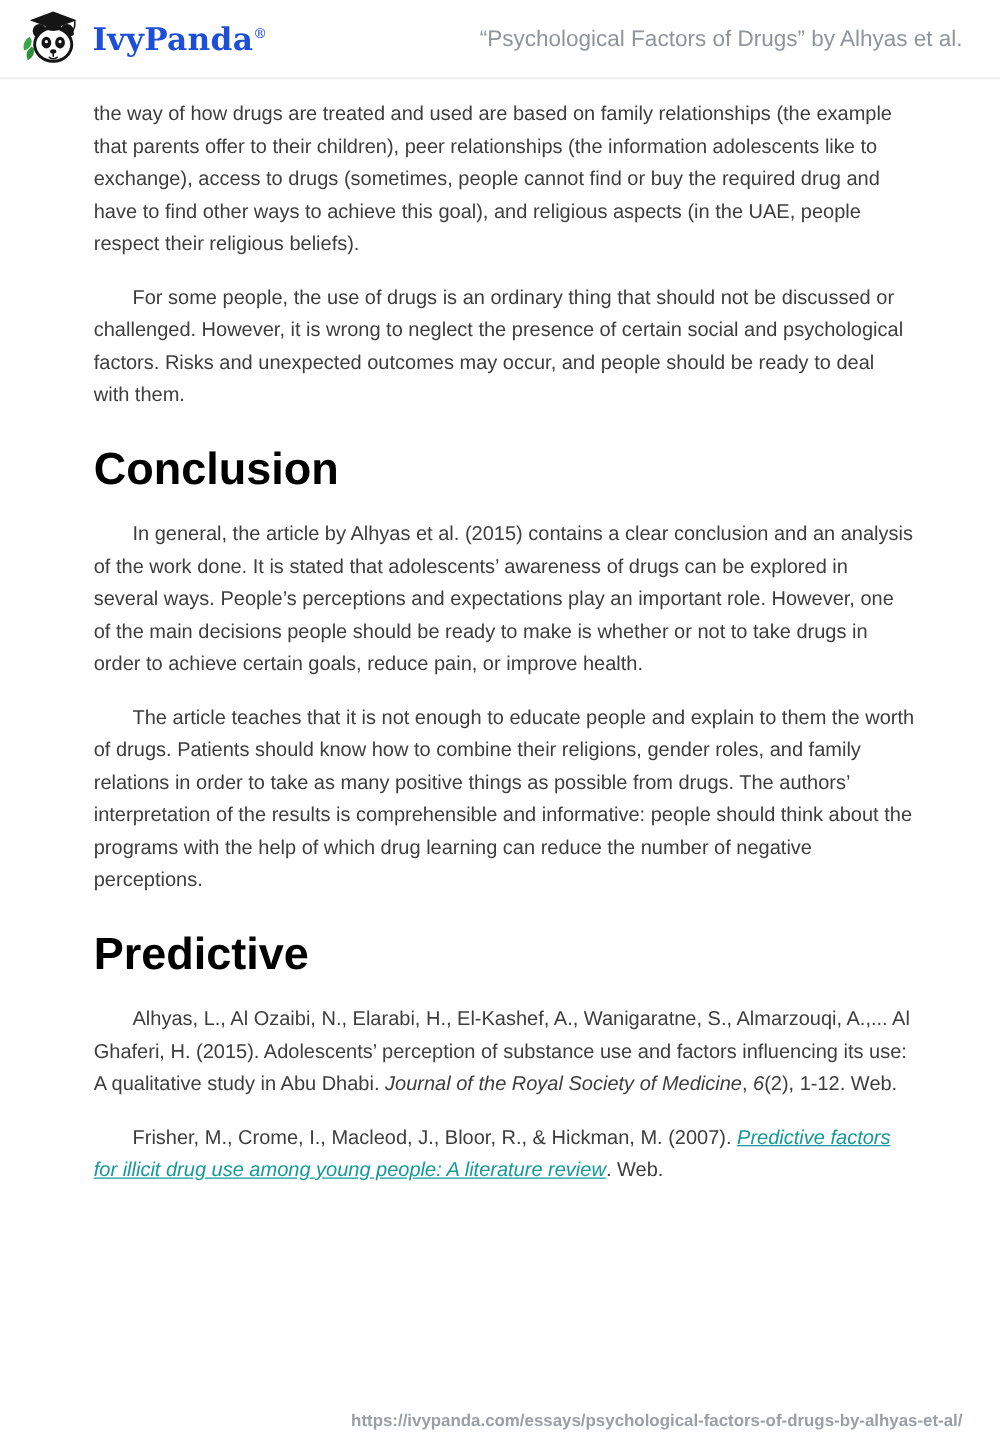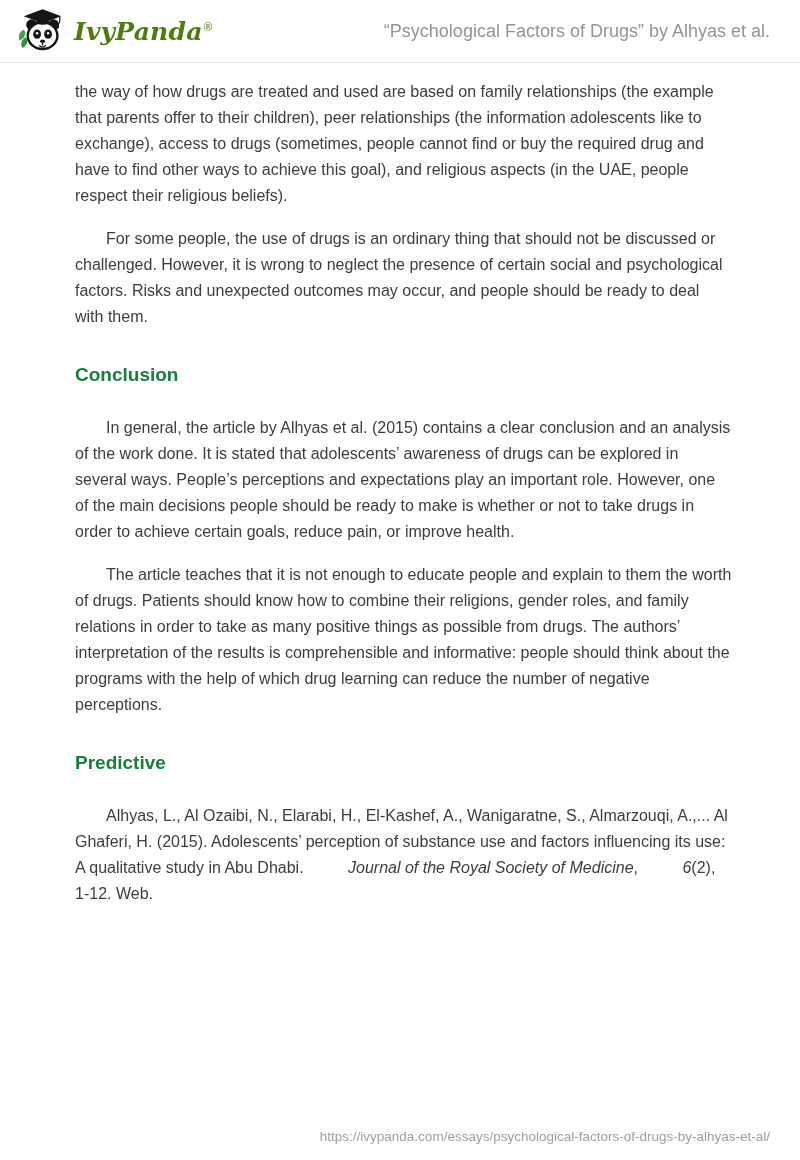--- a/index.html
+++ b/index.html
@@ -16,41 +16,41 @@
   .header {
     display: flex; align-items: center; justify-content: space-between;
     padding: 8px 30px 8px 16px;
     border-bottom: 1px solid #e7e7e7;
     height: 63px;
   }
   .brand-wrap { display: flex; align-items: center; gap: 8px; cursor: pointer; }
   .logo-icon { width: 50px; height: 50px; display: block; }
   .brand {
     font-family: "DejaVu Serif", "Liberation Serif", serif;
-    font-weight: 700; font-size: 25px; color: #4d7c0f; letter-spacing: 0.2px; font-style: italic;
+    font-weight: 700; font-size: 25px; color: #1d4ed8; letter-spacing: 0.2px;
   }
   .brand sup { font-size: 11px; font-weight: 400; }
   .doc-title { color: #8f959b; font-size: 18px; }
   
   .main { padding: 16px 68px 0 75px; font-size: 16px; line-height: 26px; }
   .main p { margin: 0 0 17px 0; }
   .main p.indent { text-indent: 31px; }
   h2 {
-    font-size: 19px; line-height: 34px; font-weight: 700;
-    color: #15803d; margin: 28px 0 23px 0;
+    font-size: 36px; line-height: 34px; font-weight: 700;
+    color: #000000; margin: 28px 0 23px 0;
   }
-  .italic { font-style: italic; margin-left: 40px; }
+  .italic { font-style: italic; }
   .ref-link {
     color: #13999b; font-style: italic;
     text-decoration: underline; cursor: pointer;
   }
   
   .footer {
     position: absolute; bottom: 16px; right: 30px;
-    color: #9aa0a5; font-size: 13.5px;
+    color: #9aa0a5; font-size: 13.5px; font-weight: bold;
   }
 </style>
 </head>
 <body>
 
 <div class="page">
 
   <div class="header">
     <div class="brand-wrap">
       <svg class="logo-icon" viewBox="0 0 64 64" aria-hidden="true">
@@ -81,17 +81,18 @@
 
     <h2>Conclusion</h2>
 
     <p class="indent">In general, the article by Alhyas et al. (2015) contains a clear conclusion and an analysis of the work done. It is stated that adolescents’ awareness of drugs can be explored in several ways. People’s perceptions and expectations play an important role. However, one of the main decisions people should be ready to make is whether or not to take drugs in order to achieve certain goals, reduce pain, or improve health.</p>
     <p class="indent">The article teaches that it is not enough to educate people and explain to them the worth of drugs. Patients should know how to combine their religions, gender roles, and family relations in order to take as many positive things as possible from drugs. The authors’ interpretation of the results is comprehensible and informative: people should think about the programs with the help of which drug learning can reduce the number of negative perceptions.</p>
 
     <h2>Predictive</h2>
 
     <p class="indent"><span>Alhyas, L., Al Ozaibi, N., Elarabi, H., El-Kashef, A., Wanigaratne, S., Almarzouqi, A.,... Al Ghaferi, H. (2015). Adolescents’ perception of substance use and factors influencing its use: A qualitative study in Abu Dhabi. </span><span class="italic">Journal of the Royal Society of Medicine</span><span>, </span><span class="italic">6</span><span>(2), 1-12. Web.</span></p>
 
+    <p class="indent"><span>Frisher, M., Crome, I., Macleod, J., Bloor, R., &amp; Hickman, M. (2007). </span><a class="ref-link">Predictive factors for illicit drug use among young people: A literature review</a><span>. Web.</span></p>
   </div>
 
   <div class="footer">https://ivypanda.com/essays/psychological-factors-of-drugs-by-alhyas-et-al/</div>
 
 </div>
 
 </body></html>

